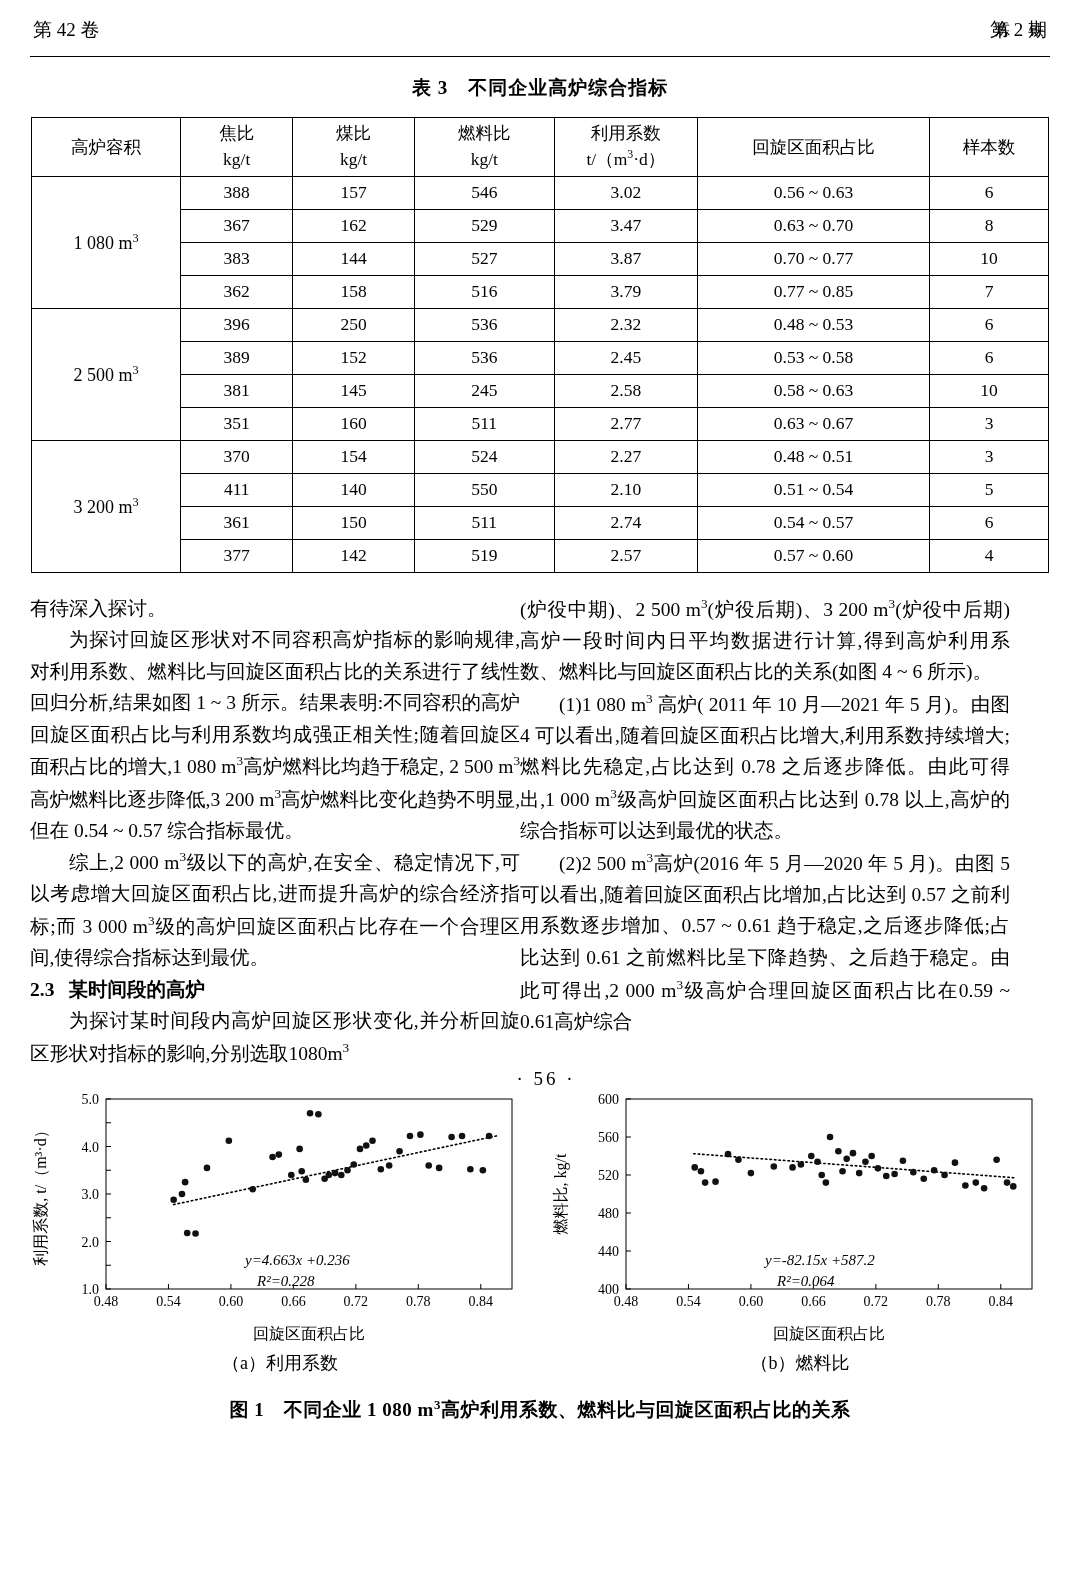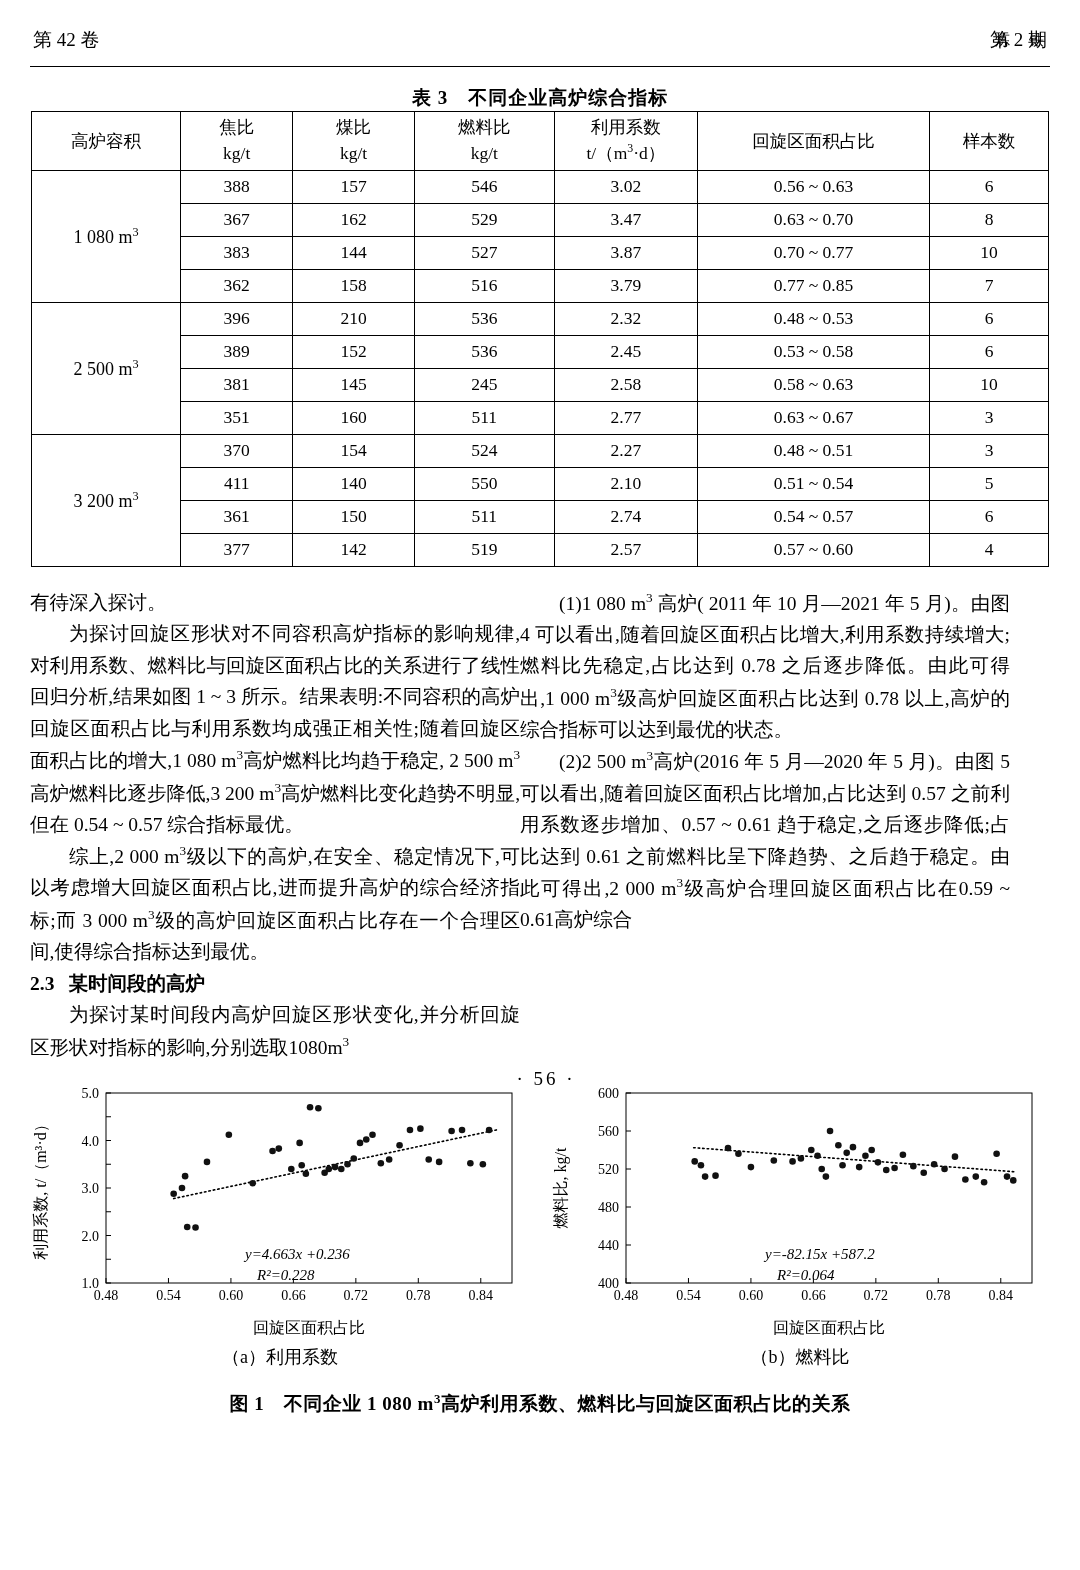--- a/index.html
+++ b/index.html
@@ -13,21 +13,21 @@
     font-family: "Liberation Serif", "DejaVu Serif", serif;
     color: #000;
     position: relative;
     overflow: hidden;
   }
   .page {
     position: relative;
     width: 1080px;
     height: 1112px;
     box-sizing: border-box;
-    padding: 14px 30px;
+    padding: 4px 30px;
   }
   
   .runhead {
     position: relative;
     height: 52px;
     display: flex;
     align-items: center;
     justify-content: space-between;
     font-size: 19px;
     padding: 0 3px;
@@ -47,21 +47,21 @@
   
   .table-title {
     text-align: center;
     font-weight: bold;
     font-size: 19px;
     letter-spacing: 1px;
   }
   table.data {
     border-collapse: collapse;
     width: 1018px;
-    margin: 0 auto;
+    margin: 16px auto;
     font-size: 17.5px;
   }
   table.data td, table.data th {
     border: 1px solid #000;
     text-align: center;
     padding: 2px 4px;
     font-weight: normal;
     height: 28px;
   }
   table.data thead td {
@@ -196,21 +196,21 @@
         <td>158</td>
         <td>516</td>
         <td>3.79</td>
         <td>0.77 ~ 0.85</td>
         <td>7</td>
       </tr>
 
       <tr>
         <td class="vgroup" rowspan="4">2 500 m<sup>3</sup></td>
         <td>396</td>
-        <td>210</td>
+        <td>250</td>
         <td>536</td>
         <td>2.32</td>
         <td>0.48 ~ 0.53</td>
         <td>6</td>
       </tr>
       <tr>
         <td>389</td>
         <td>152</td>
         <td>536</td>
         <td>2.45</td>
@@ -274,20 +274,21 @@
     <div class="col">
       <p>有待深入探讨。</p>
       <p class="indent">为探讨回旋区形状对不同容积高炉指标的影响规律,对利用系数、燃料比与回旋区面积占比的关系进行了线性回归分析,结果如图 1 ~ 3 所示。结果表明:不同容积的高炉回旋区面积占比与利用系数均成强正相关性;随着回旋区面积占比的增大,1 080 m<sup>3</sup>高炉燃料比均趋于稳定, 2 500 m<sup>3</sup>高炉燃料比逐步降低,3 200 m<sup>3</sup>高炉燃料比变化趋势不明显,但在 0.54 ~ 0.57 综合指标最优。</p>
       <p class="indent">综上,2 000 m<sup>3</sup>级以下的高炉,在安全、稳定情况下,可以考虑增大回旋区面积占比,进而提升高炉的综合经济指标;而 3 000 m<sup>3</sup>级的高炉回旋区面积占比存在一个合理区间,使得综合指标达到最优。</p>
       <p class="section-head">
         <span class="num">2.3</span><span>某时间段的高炉</span>
       </p>
       <p class="indent">为探讨某时间段内高炉回旋区形状变化,并分析回旋区形状对指标的影响,分别选取1080m<sup>3</sup></p>
     </div>
     <div class="col">
+      <p>(炉役中期)、2 500 m<sup>3</sup>(炉役后期)、3 200 m<sup>3</sup>(炉役中后期)高炉一段时间内日平均数据进行计算,得到高炉利用系数、燃料比与回旋区面积占比的关系(如图 4 ~ 6 所示)。</p>
       <p class="indent">(1)1 080 m<sup>3</sup> 高炉( 2011 年 10 月—2021 年 5 月)。由图 4 可以看出,随着回旋区面积占比增大,利用系数持续增大;燃料比先稳定,占比达到 0.78 之后逐步降低。由此可得出,1 000 m<sup>3</sup>级高炉回旋区面积占比达到 0.78 以上,高炉的综合指标可以达到最优的状态。</p>
       <p class="indent">(2)2 500 m<sup>3</sup>高炉(2016 年 5 月—2020 年 5 月)。由图 5 可以看出,随着回旋区面积占比增加,占比达到 0.57 之前利用系数逐步增加、0.57 ~ 0.61 趋于稳定,之后逐步降低;占比达到 0.61 之前燃料比呈下降趋势、之后趋于稳定。由此可得出,2 000 m<sup>3</sup>级高炉合理回旋区面积占比在0.59 ~ 0.61高炉综合</p>
     </div>
   </div>
 
   <div class="figures">
 
     <div class="figbox">
       <svg id="chart-a" width="500" height="260" viewBox="0 0 500 260">
           <rect x="76" y="14" width="406" height="190" fill="none" stroke="#000" stroke-width="1"></rect>

